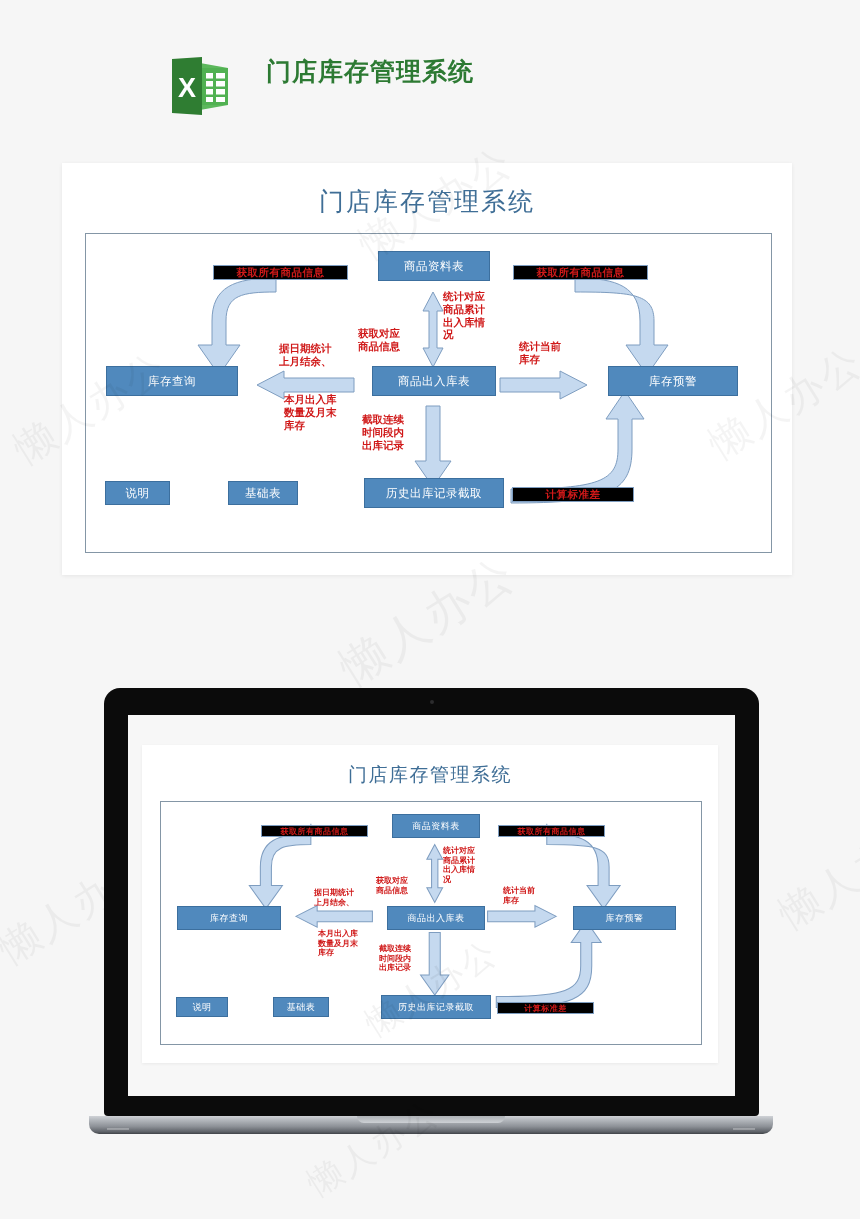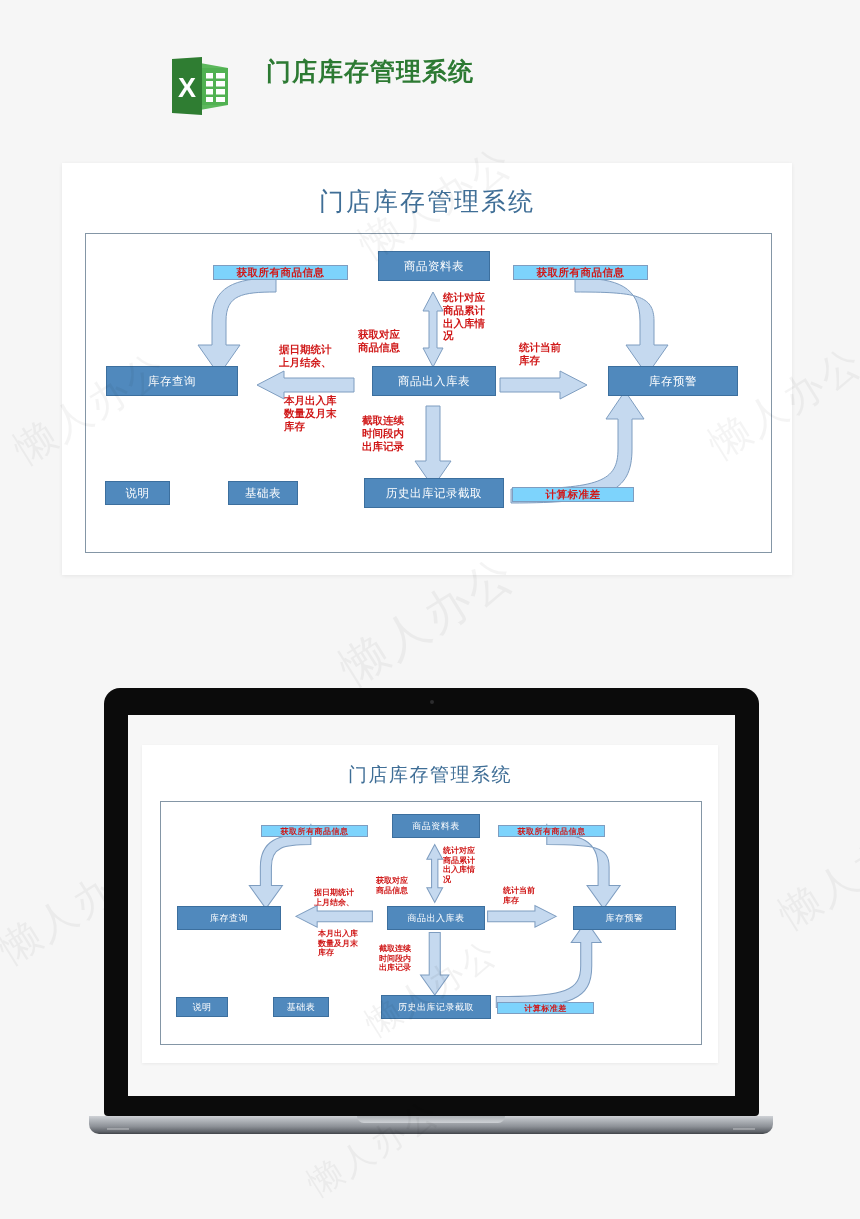--- a/index.html
+++ b/index.html
@@ -50,26 +50,26 @@
     color: #ffffff; font-size: 11.5px; display: flex;
     align-items: center; justify-content: center;
     font-family: "DejaVu Sans", "Liberation Sans", sans-serif;
     letter-spacing: 0.5px;
   }
 
   
   .ann {
     position: absolute; color: #d01919; font-size: 10.5px; line-height: 1.22;
     font-weight: bold; white-space: pre-line;
-    font-family: Liberation Sans, sans-serif;
+    font-family: Liberation Serif, serif;
   }
 
   
   .bar-label {
-    position: absolute; background: #7dd3fc; border: 1px solid #7e9dc0;
+    position: absolute; background: #000000; border: 1px solid #7e9dc0;
     color: #d01919; font-size: 10.5px; font-weight: bold;
     display: flex; align-items: center; justify-content: center;
     font-family: "DejaVu Sans", "Liberation Sans", sans-serif;
     letter-spacing: 0.5px;
   }
 
   .svg-layer { position: absolute; left: 0; top: 0; width: 100%; height: 100%; pointer-events: none; }
 
   
   .wm {

